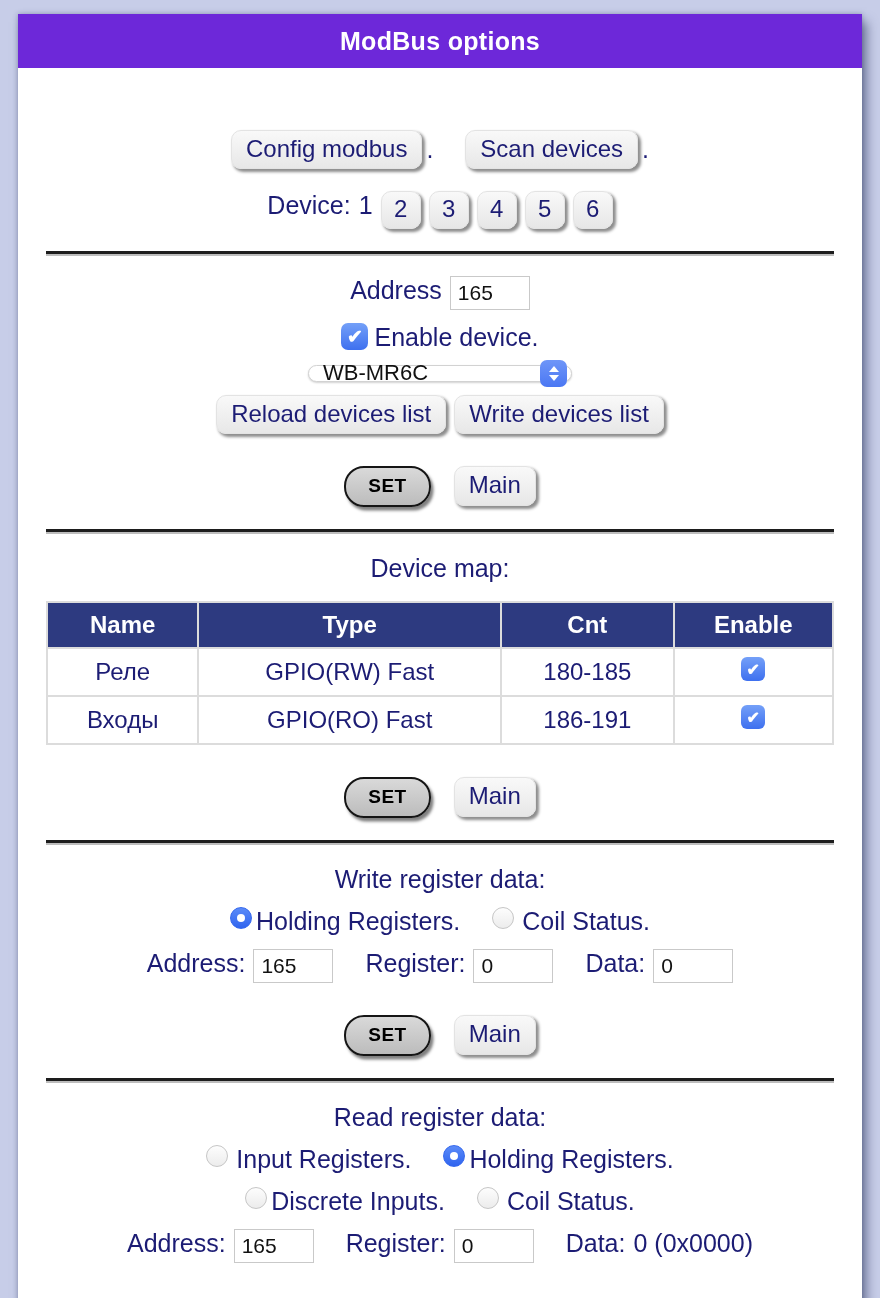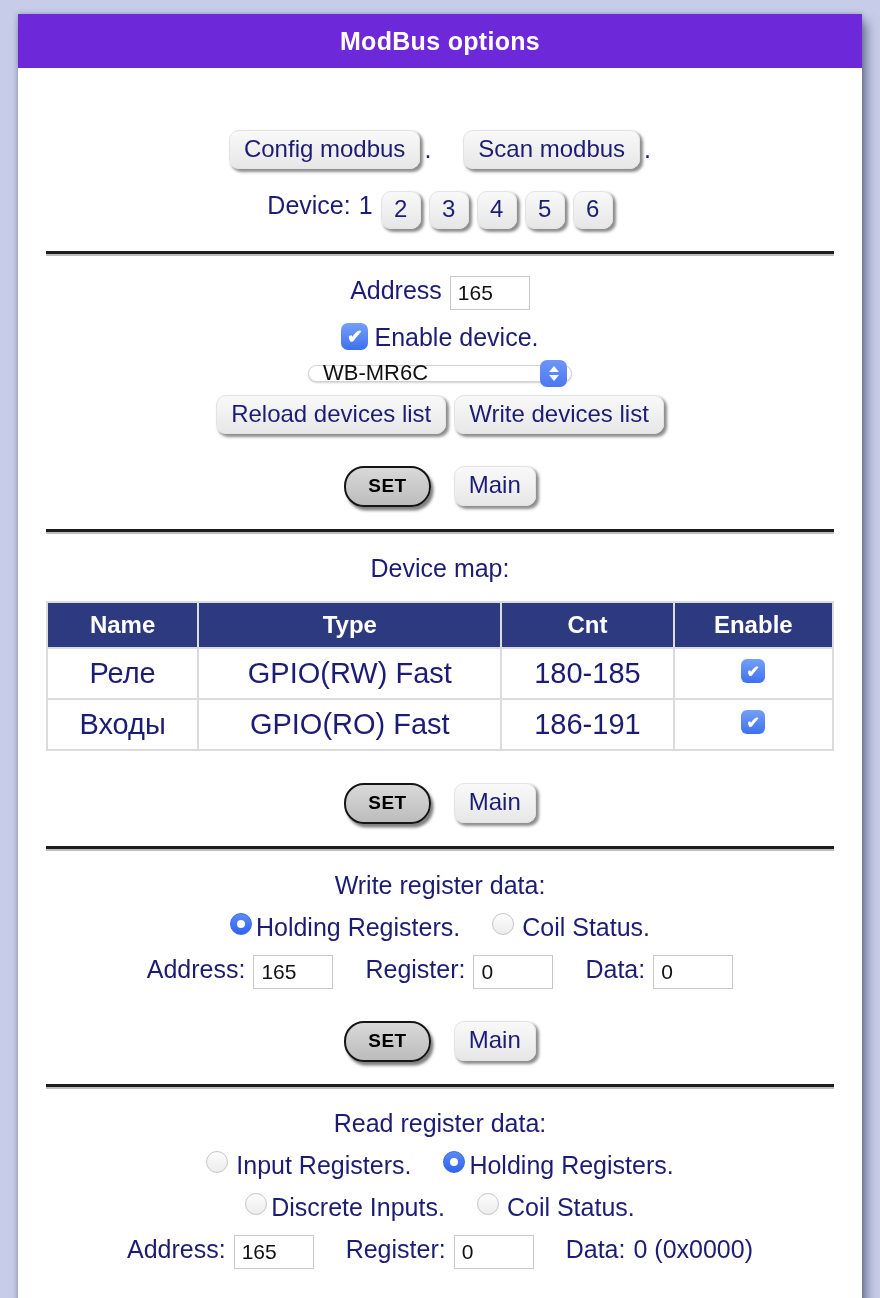--- a/index.html
+++ b/index.html
@@ -185,21 +185,21 @@
   table.map th {
     background: #2d3a80;
     color: #ffffff;
     font-weight: bold;
     font-size: 24px;
     padding: 8px 23px;
   }
   table.map td {
     background: #ffffff;
     color: #1c1c74;
-    font-size: 29px;
+    font-size: 24px;
     padding: 8px 6px;
     text-align: center;
   }
   .col-name { width: 150px; }
   .col-type { width: 304px; }
   .col-cnt  { width: 172px; }
   .col-en   { width: 158px; }
 
   .gap-lg { width: 16px; flex: none; }
   .tight  { margin-left: -6px; }
@@ -212,21 +212,21 @@
   <header class="titlebar">
     <h1>ModBus options</h1>
   </header>
 
   <main class="content">
 
     <div class="row toolbar-row">
       <button class="btn">Config modbus</button>
       <span class="dot">.</span>
       <span class="gap-lg"></span>
-      <button class="btn">Scan modbus</button>
+      <button class="btn">Scan devices</button>
       <span class="dot">.</span>
     </div>
 
     <div class="row device-row">
       <span class="label">Device:</span>
       <span class="label">1</span>
       <button class="btn num">2</button>
       <button class="btn num">3</button>
       <button class="btn num">4</button>
       <button class="btn num">5</button>

